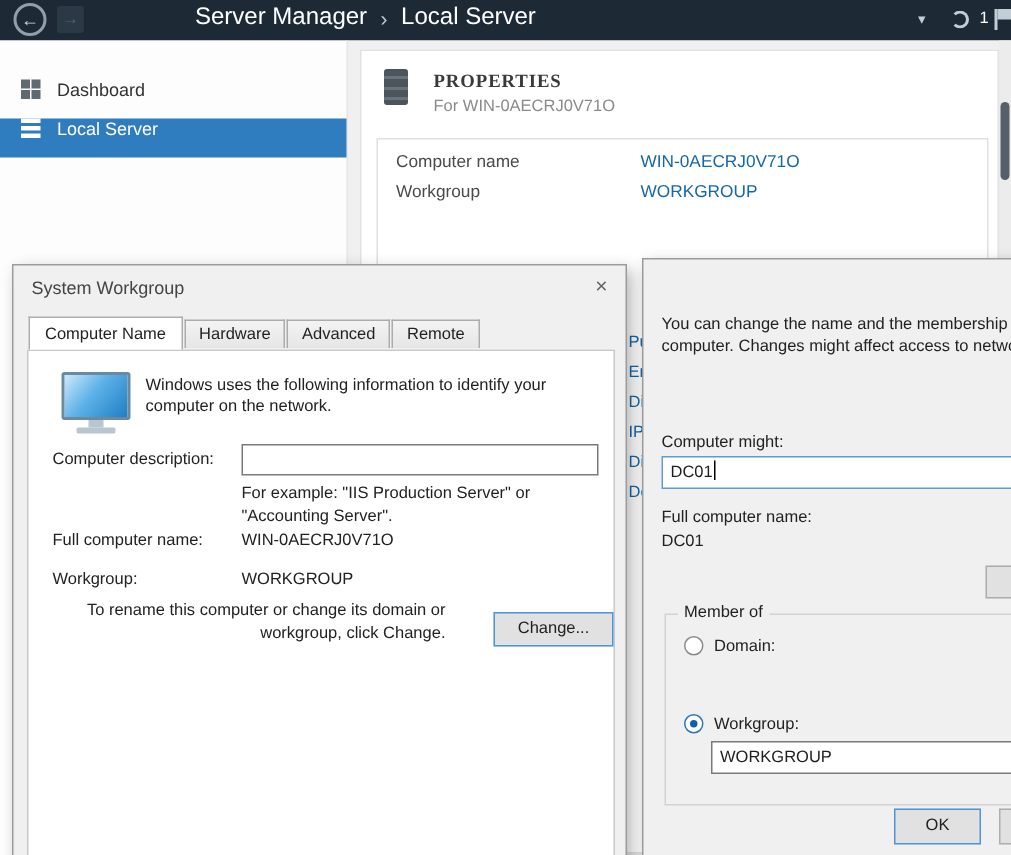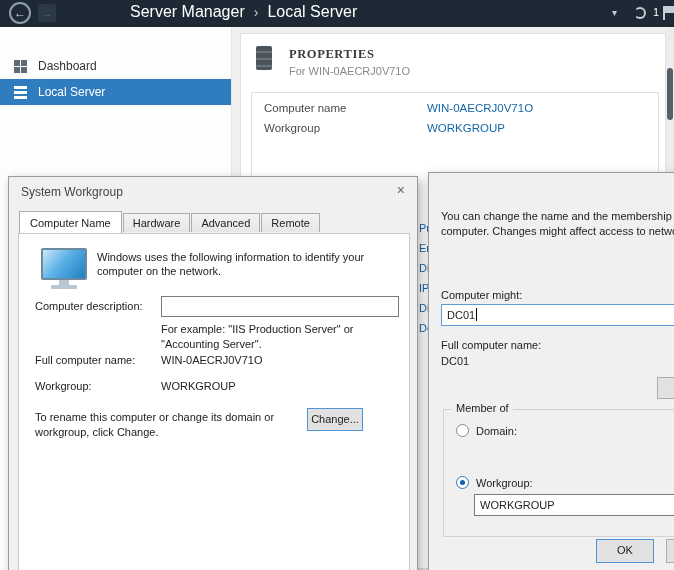--- a/index.html
+++ b/index.html
@@ -16,21 +16,21 @@
   .tb-sep { color:#c3ccd3; font-size:14px; }
   .tb-caret { position:absolute; left:612px; top:7px; color:#c3cdd5; font-size:10px; }
   .tb-refresh { position:absolute; left:634px; top:7px; width:12px; height:12px; border:2px solid #c3cdd5;
     border-radius:50%; border-left-color:transparent; }
   .tb-count { position:absolute; left:653px; top:6px; color:#fff; font-size:11px; }
   .tb-flag { position:absolute; left:663px; top:6px; width:2px; height:14px; background:#c3cdd5; }
   .tb-flag:after { content:""; position:absolute; left:2px; top:0; width:9px; height:7px; background:#c3cdd5; }
 
   
   .sidebar { position:absolute; left:0; top:27px; width:232px; height:543px; background:#fdfdfd; border-right:1px solid #e5e5e5; padding-top:26px; }
-  .side-item { height:26px; display:flex; align-items:center; gap:11px; padding-left:14px; font-size:12px; color:#333; }
+  .side-item { height:26px; display:flex; align-items:flex-start; gap:11px; padding-left:14px; font-size:12px; color:#333; }
   .side-item.sel { background:#2f7cbe; color:#fff; }
   .icon13 { width:13px; height:13px; flex:none; }
   .icon-grid { background:
     linear-gradient(#5f6a72,#5f6a72) 0 0/6px 6px no-repeat,
     linear-gradient(#5f6a72,#5f6a72) 7px 0/6px 6px no-repeat,
     linear-gradient(#5f6a72,#5f6a72) 0 7px/6px 6px no-repeat,
     linear-gradient(#5f6a72,#5f6a72) 7px 7px/6px 6px no-repeat; }
   .icon-server { background:
     linear-gradient(#5f6a72,#5f6a72) 0 0/13px 3px no-repeat,
     linear-gradient(#5f6a72,#5f6a72) 0 5px/13px 3px no-repeat,
@@ -173,22 +173,22 @@
       <input class="input" style="left: 142px; top: 62px; width: 238px; height: 21px;" value="">
 
       <div class="hint" style="left:142px; top:88px; width:230px;">For example: "IIS Production Server" or "Accounting Server".</div>
 
       <span class="lbl" style="left:16px; top:120px;">Full computer name:</span>
       <span class="val" style="left:142px; top:120px;">WIN-0AECRJ0V71O</span>
 
       <span class="lbl" style="left:16px; top:146px;">Workgroup:</span>
       <span class="val" style="left:142px; top:146px;">WORKGROUP</span>
 
-      <div class="hint" style="left:16px; top:176px; width:262px;">To rename this computer or change its domain or workgroup, click Change.</div>
-      <div class="btn default" style="left:288px; top:174px; width:56px; height:23px;">Change...</div>
+      <div class="hint" style="left:16px; top:166px; width:262px;text-align:right;">To rename this computer or change its domain or workgroup, click Change.</div>
+      <div class="btn default" style="left:310px; top:174px; width:80px; height:23px;">Change...</div>
     </div>
   </div>
 
   <div class="dlg" style="left:428px; top:172px; width:262px; height:402px;">
 
     <div class="hint" style="left:12px; top:36px; white-space:nowrap;">You can change the name and the membership o</div>
     <div class="hint" style="left:12px; top:51px; white-space:nowrap;">computer. Changes might affect access to netwo</div>
 
     <span class="lbl" style="left:12px; top:116px;">Computer might:</span>
     <div class="input focus" style="left:12px; top:131px; width:260px; height:22px;">

